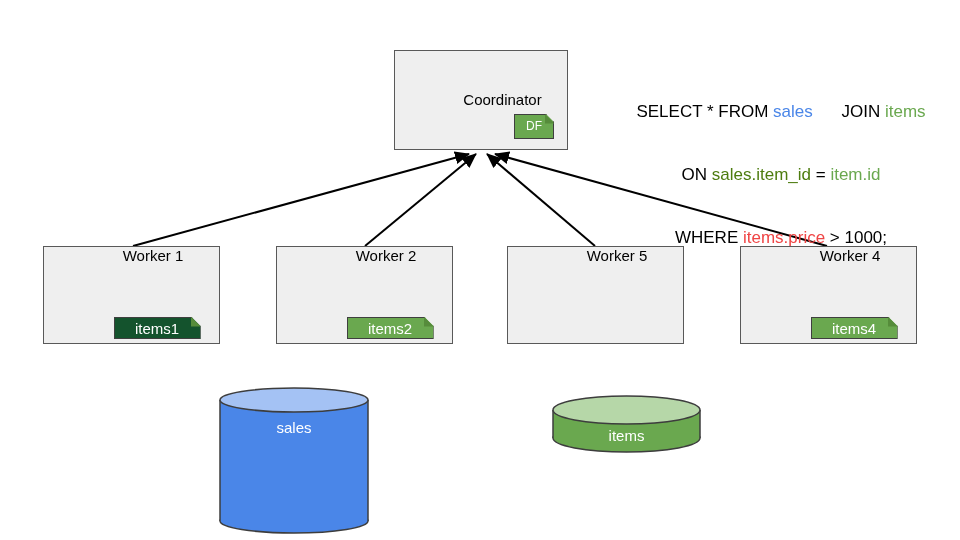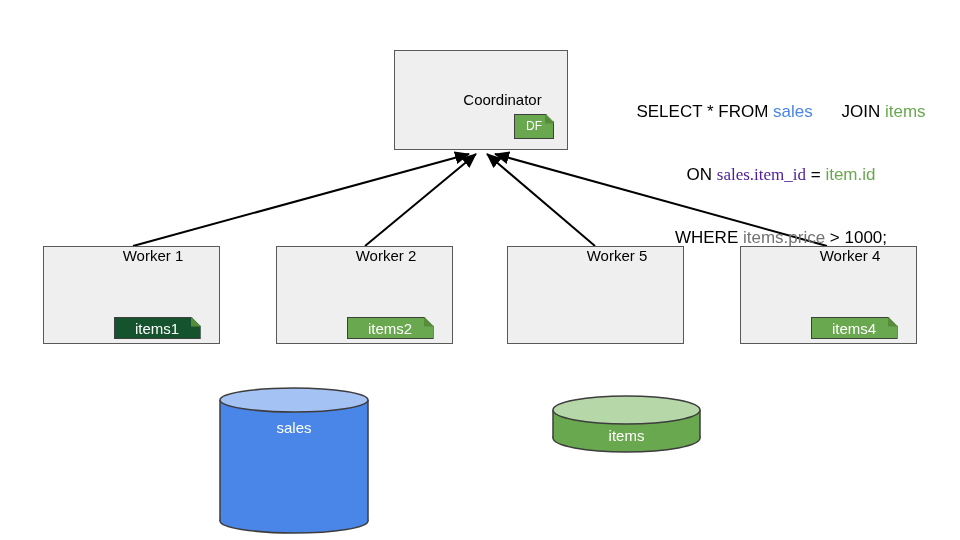--- a/index.html
+++ b/index.html
@@ -120,17 +120,17 @@
   <div class="node worker w4">
     <div class="node-label">Worker 4</div>
     <div class="tag worker-tag" style="background-color: rgb(106, 168, 79);">
       <span class="tag-fold" style="background-color: rgb(86, 140, 59);"></span>
       <span class="tag-text" style="color: rgb(255, 255, 255);">items4</span>
     </div>
   </div>
 
   <div class="sql">
     <div class="sql-line"><span style="color: rgb(0, 0, 0);">SELECT * FROM </span><span style="color: rgb(74, 134, 232);">sales</span><span style="color: rgb(0, 0, 0); margin-left: 24px;"> JOIN </span><span style="color: rgb(106, 168, 79);">items</span></div>
-    <div class="sql-line"><span style="color: rgb(0, 0, 0);">ON </span><span style="color: #4c1d95; font-family: Liberation Serif, serif;">sales.item_id</span><span style="color: rgb(0, 0, 0);"> = </span><span style="color: rgb(106, 168, 79);">item.id</span></div>
-    <div class="sql-line"><span style="color: rgb(0, 0, 0);">WHERE </span><span style="color: #737373;">items.price</span><span style="color: rgb(0, 0, 0);"> &gt; 1000;</span></div>
+    <div class="sql-line"><span style="color: rgb(0, 0, 0);">ON </span><span style="color: #4d7c0f;">sales.item_id</span><span style="color: rgb(0, 0, 0);"> = </span><span style="color: rgb(106, 168, 79);">item.id</span></div>
+    <div class="sql-line"><span style="color: rgb(0, 0, 0);">WHERE </span><span style="color: #ef4444;">items.price</span><span style="color: rgb(0, 0, 0);"> &gt; 1000;</span></div>
   </div>
 
 </div>
 
 </body></html>

